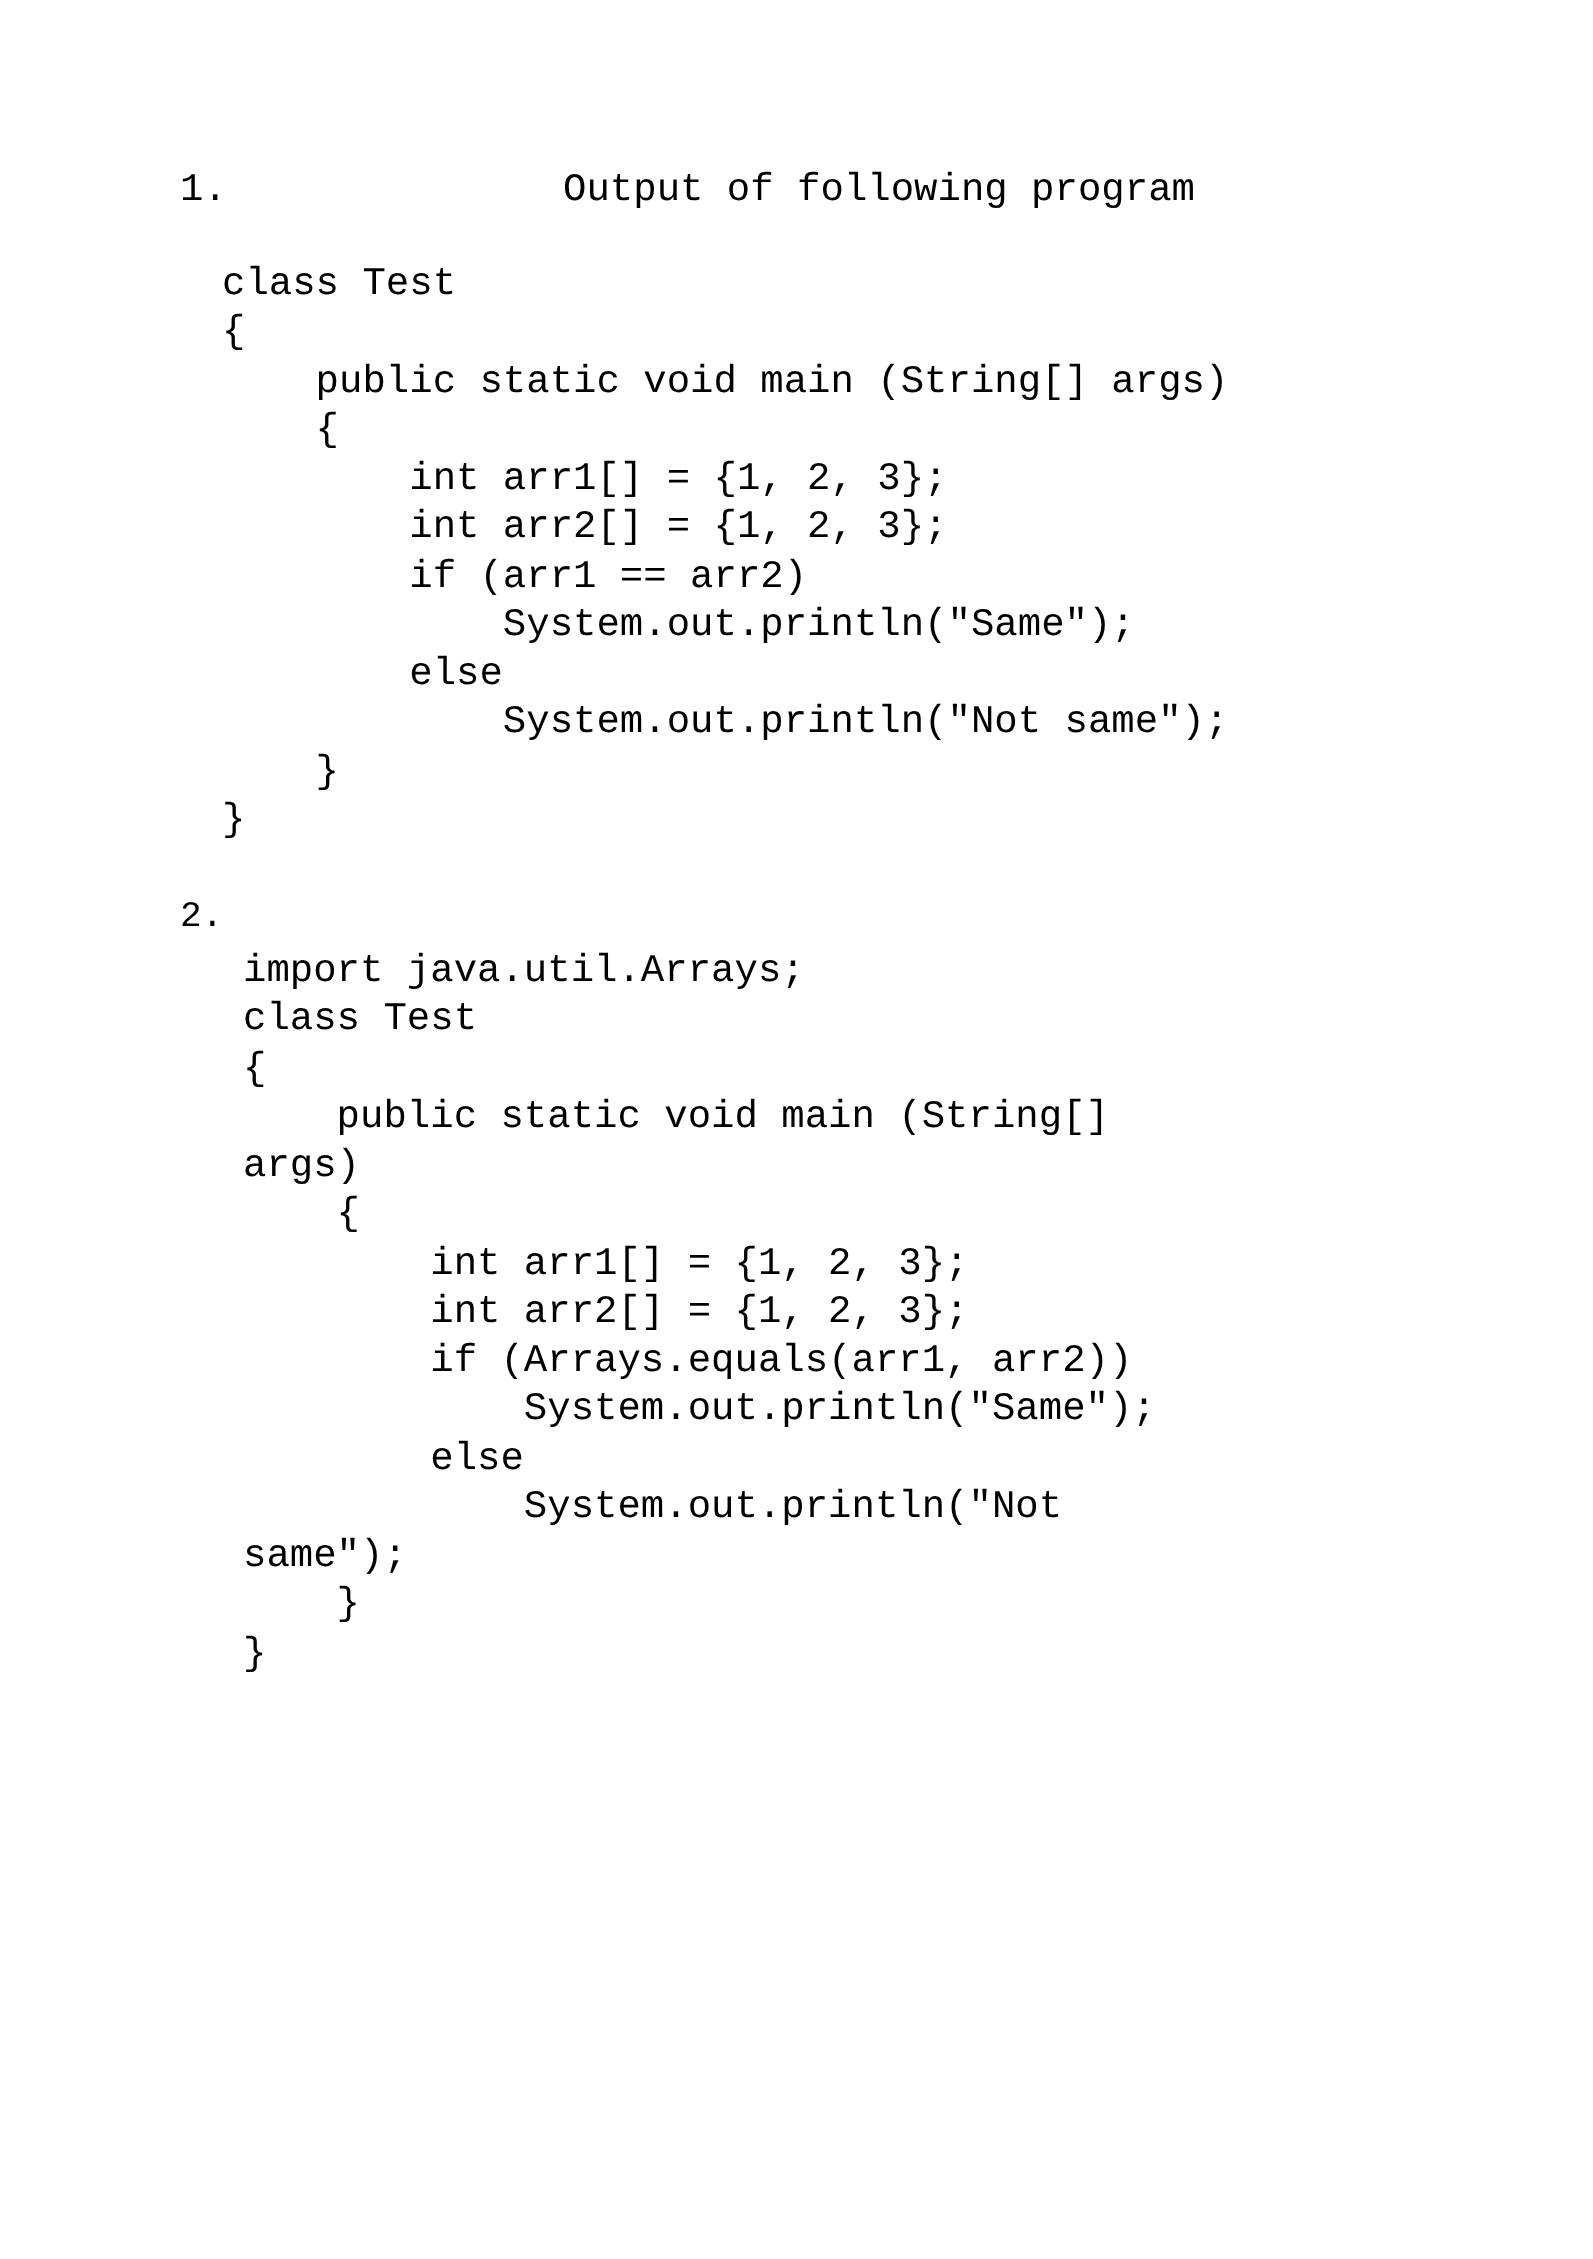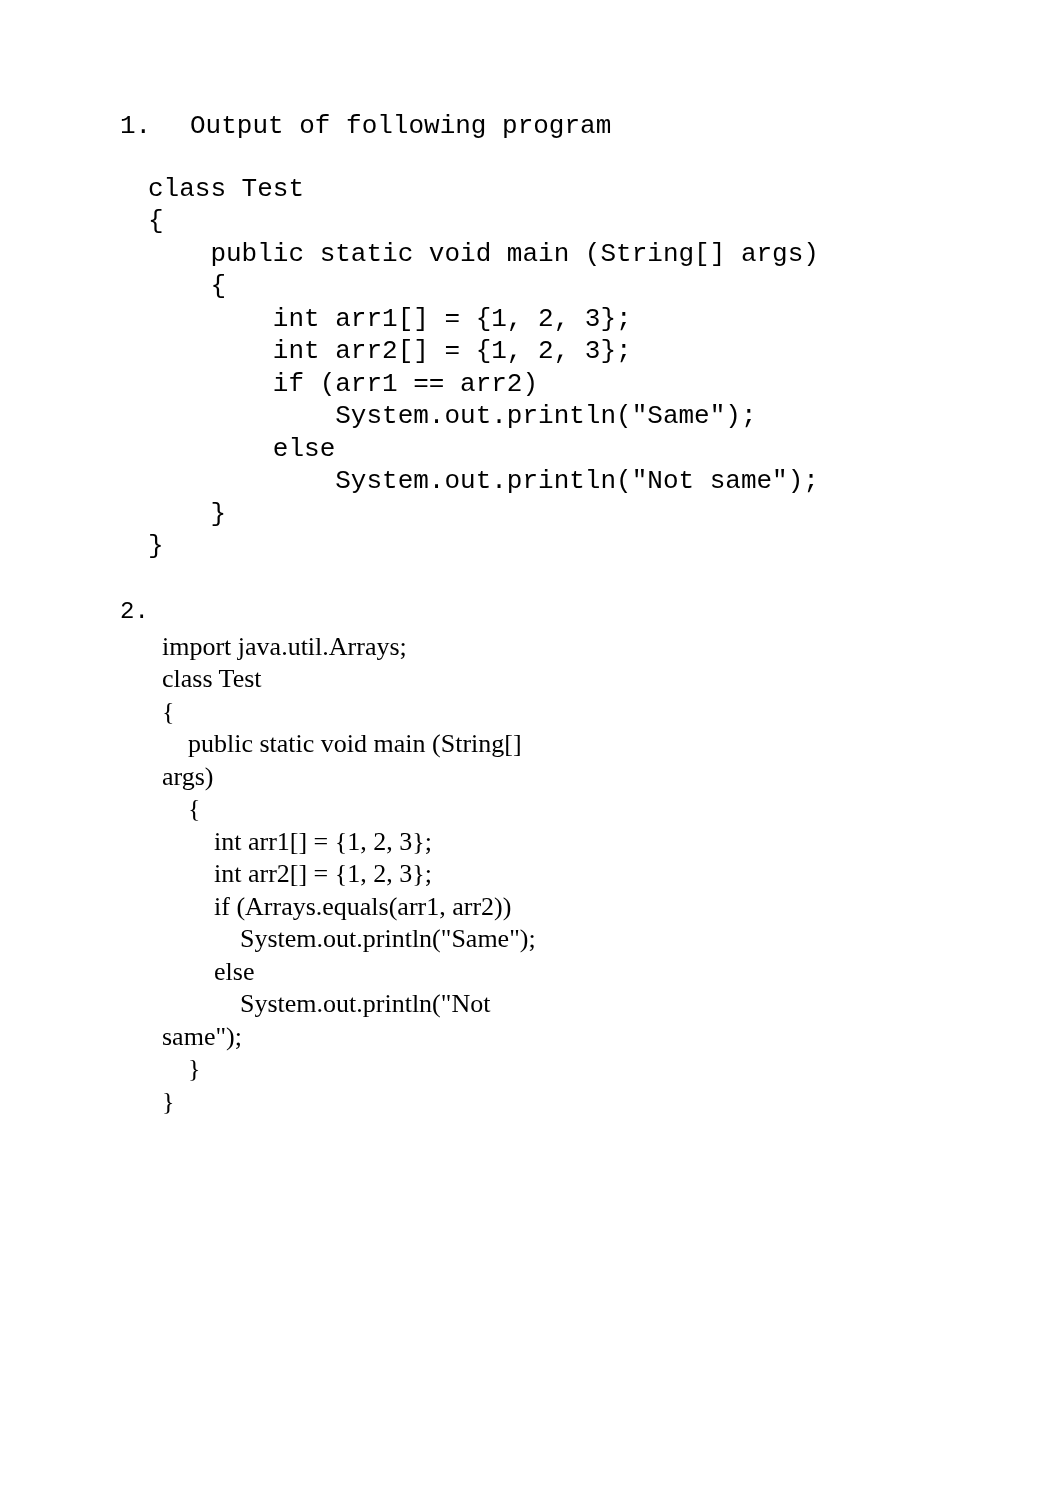--- a/index.html
+++ b/index.html
@@ -23,35 +23,36 @@
     }
     .q-row {
       display: flex;
     }
     .q-num {
       width: 70px;
       flex-shrink: 0;
     }
     .q-text {
       flex: 1;
+      text-align: center;
     }
     .codeblock {
       margin-top: 30px;
       padding-left: 28px;
       white-space: pre;
       font-family: "Courier New", Courier, monospace;
     }
     .section2 {
       margin-top: 34px;
     }
     .codeblock2 {
       margin-top: 4px;
       padding-left: 42px;
       white-space: pre;
-      font-family: Liberation Serif, serif;
+      font-family: Liberation Mono, monospace;
     }
     .q2-num {
       font-size: 24px;
     }
   </style>
 </head>
 <body>
 
 <div class="content">
 

